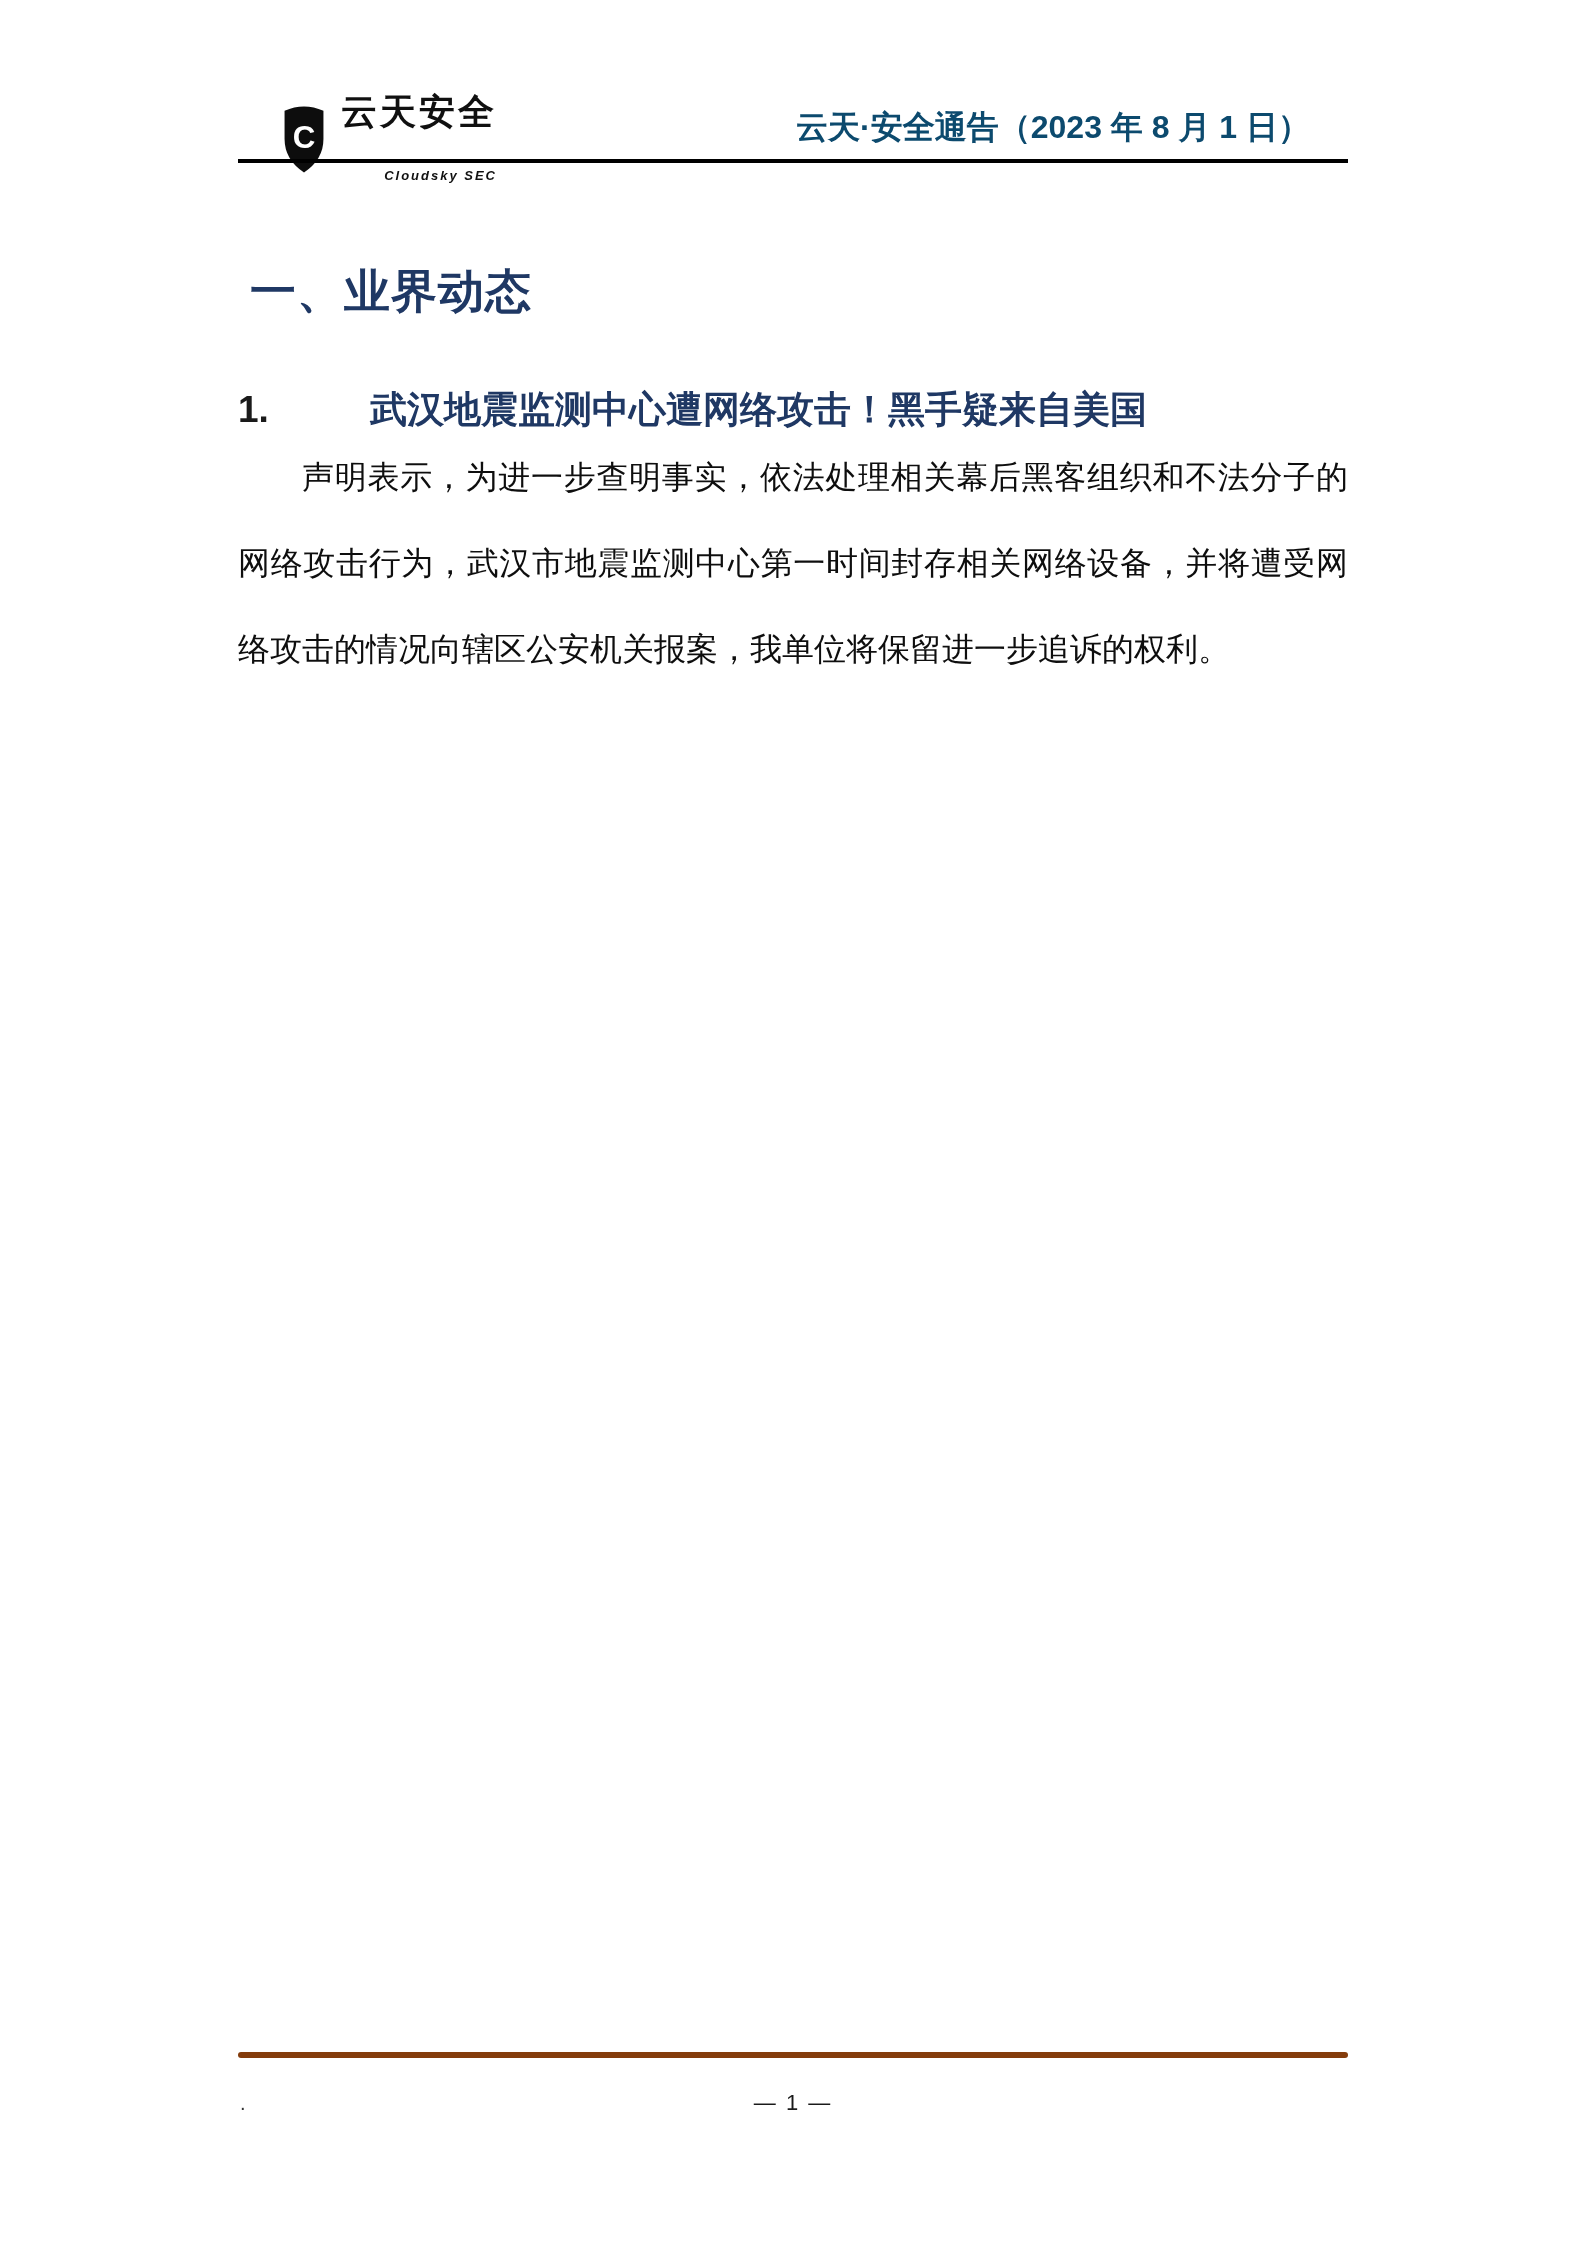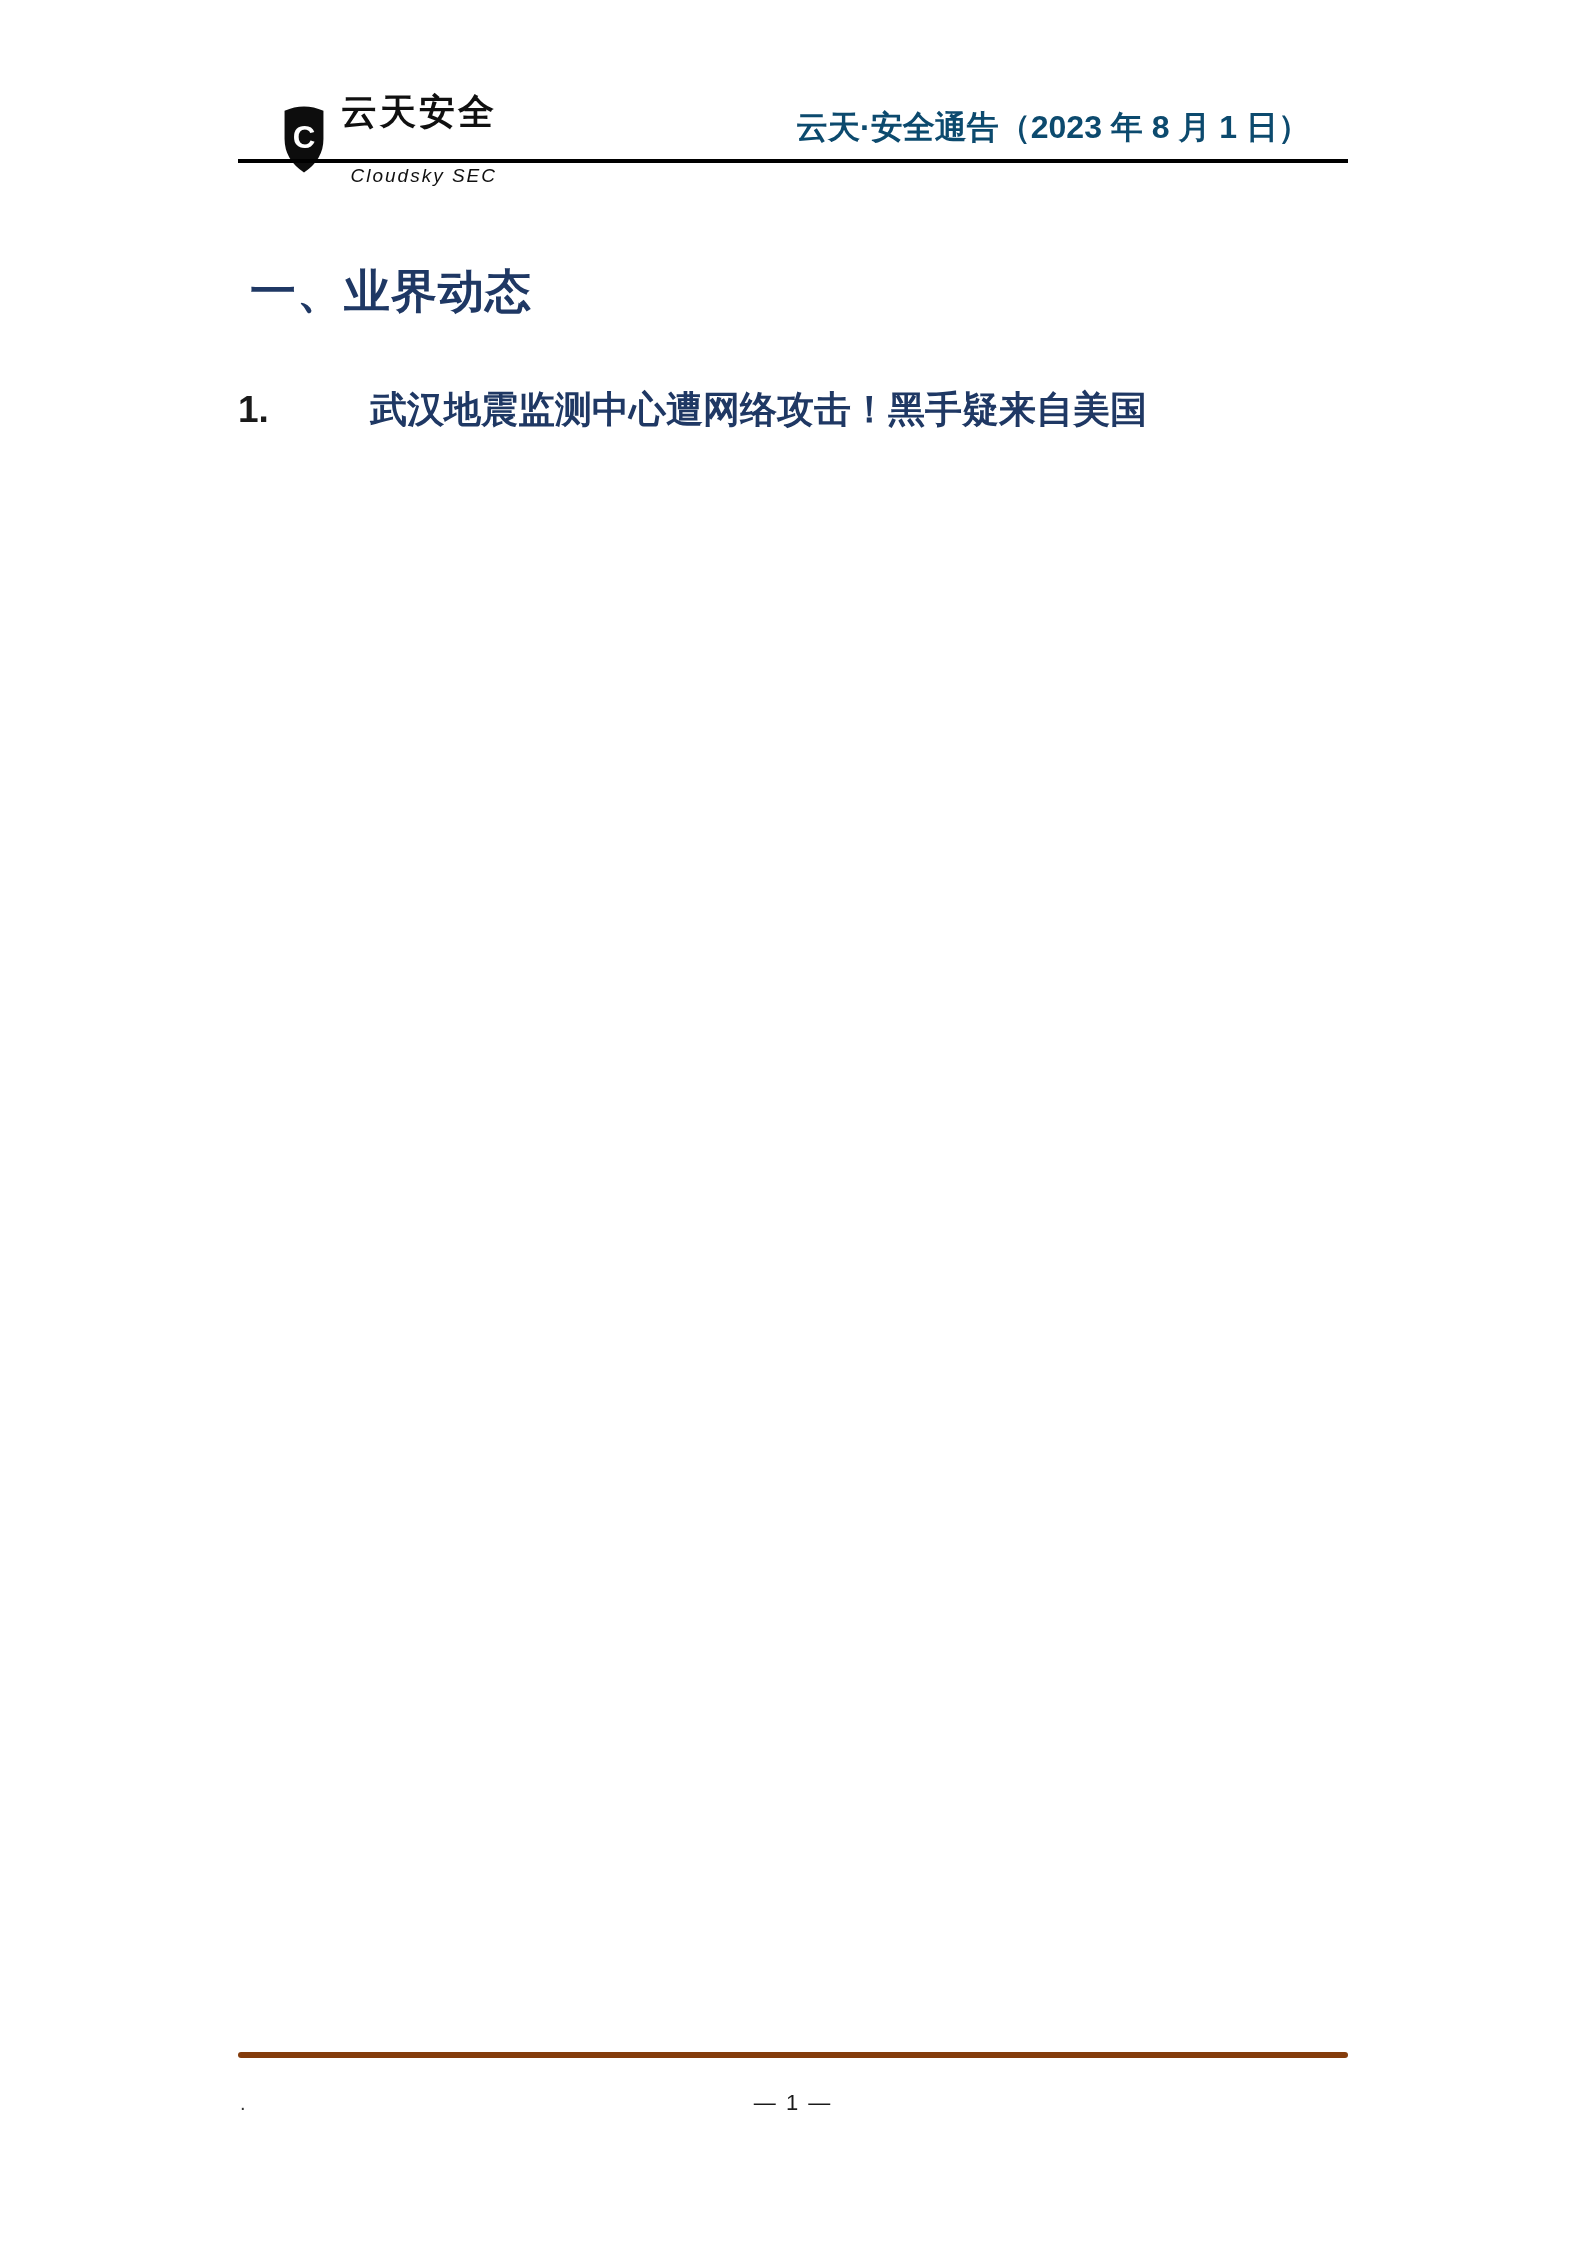--- a/index.html
+++ b/index.html
@@ -25,22 +25,22 @@
   .shield { width: 54px; height: 70px; display: inline-block; }
   .brand-text { display: flex; flex-direction: column; justify-content: center; text-align: right; }
   .brand-cn {
     font-size: 36px;
     font-weight: 700;
     letter-spacing: 3px;
     color: #101010;
     line-height: 40px;
   }
   .brand-en {
-    font-size: 19px;
-    font-weight: 400;
+    font-size: 13px;
+    font-weight: 700;
     font-style: italic;
     letter-spacing: 2px;
     color: #101010;
     line-height: 24px;
     margin-top: 32px;
   }
   .header-title {
     position: absolute;
     right: 277px;
     top: 106px;
@@ -158,20 +158,21 @@
   <div class="header-rule"></div>
 
   <main>
     <h1 class="section-heading">一、业界动态</h1>
 
     <h2 class="article-title">
       <span class="article-number">1.</span><span>武汉地震监测中心遭网络攻击！黑手疑来自美国</span>
     </h2>
 
     <div class="paragraphs">
+      <p>声明表示，为进一步查明事实，依法处理相关幕后黑客组织和不法分子的网络攻击行为，武汉市地震监测中心第一时间封存相关网络设备，并将遭受网络攻击的情况向辖区公安机关报案，我单位将保留进一步追诉的权利。</p>
     </div>
   </main>
 
   <footer>
     <div class="footer-rule"></div>
     <div class="footer-row">
       <span class="stray-mark">.</span>
       <span class="page-number">— 1 —</span>
     </div>
   </footer>

